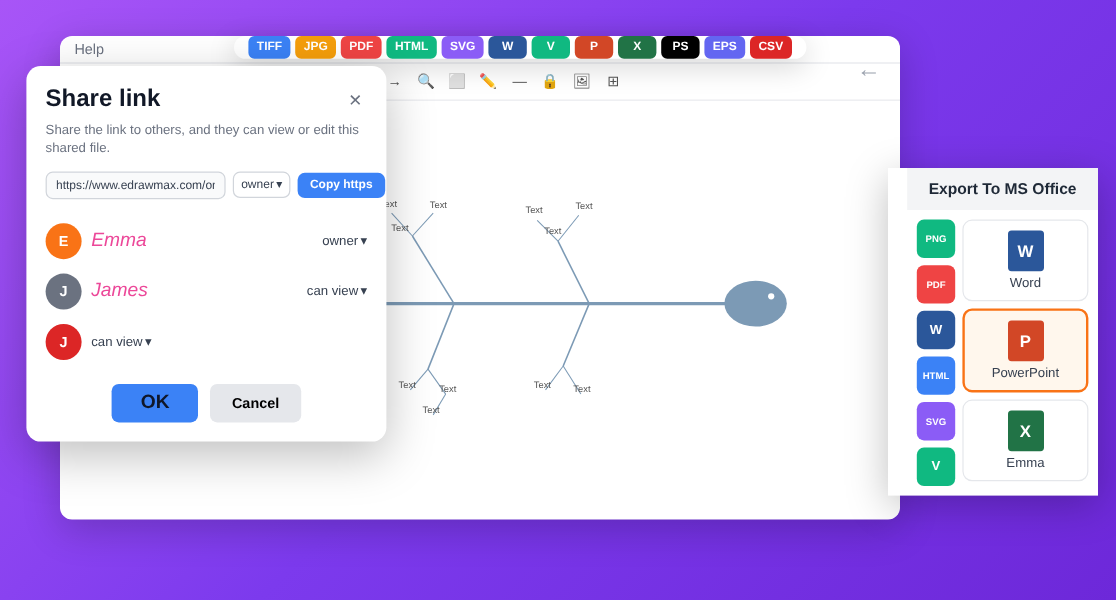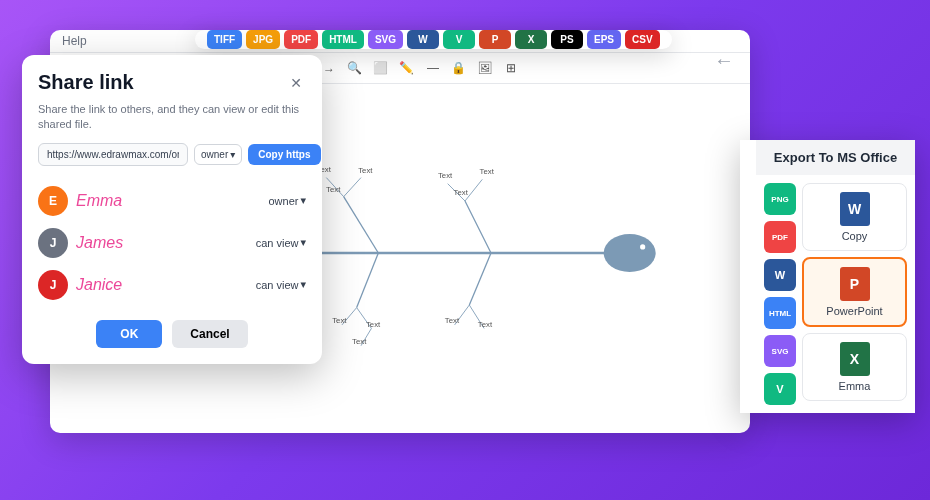--- a/index.html
+++ b/index.html
@@ -324,25 +324,25 @@
 
     
     .share-dialog-footer {
       display: flex;
       justify-content: center;
       gap: 10px;
       margin-top: 14px;
     }
     .btn-ok {
       background: #3b82f6;
-      color: #ffffff;
+      color: #0f172a;
       border: none;
       border-radius: 6px;
       padding: 7px 24px;
-      font-size: 12px;
+      font-size: 16px;
       font-weight: 600;
       cursor: pointer;
     }
     .btn-cancel {
       background: #e5e7eb;
       color: #000000;
       border: none;
       border-radius: 6px;
       padding: 7px 18px;
       font-size: 12px;
@@ -474,21 +474,21 @@
       <div class="export-sidebar-icon" style="background:#ef4444; font-size:8px">PDF</div>
       <div class="export-sidebar-icon" style="background:#2b579a; font-size:11px; font-weight:bold">W</div>
       <div class="export-sidebar-icon" style="background:#3b82f6; font-size:8px">HTML</div>
       <div class="export-sidebar-icon" style="background:#8b5cf6; font-size:8px">SVG</div>
       <div class="export-sidebar-icon" style="background:#10b981; font-size:11px; font-weight:bold">V</div>
     </div>
 
     <div class="export-items">
       <div class="export-item">
         <div class="export-icon-word">W</div>
-        <span class="export-item-label">Copy</span>
+        <span class="export-item-label">Word</span>
       </div>
       <div class="export-item active">
         <div class="export-icon-ppt">P</div>
         <span class="export-item-label">PowerPoint</span>
       </div>
       <div class="export-item">
         <div class="export-icon-excel">X</div>
         <span class="export-item-label">Emma</span>
       </div>
     </div>
@@ -521,21 +521,20 @@
   <div class="user-row">
     <div class="user-avatar" style="background:#6b7280">J</div>
     <span class="user-name">James</span>
     <div class="user-role-dropdown">
       <span>can view</span>
       <span>▾</span>
     </div>
   </div>
   <div class="user-row">
     <div class="user-avatar" style="background:#dc2626">J</div>
-    <span class="user-name">Janice</span>
     <div class="user-role-dropdown">
       <span>can view</span>
       <span>▾</span>
     </div>
   </div>
 
   <div class="share-dialog-footer">
     <button class="btn-ok">OK</button>
     <button class="btn-cancel">Cancel</button>
   </div>

